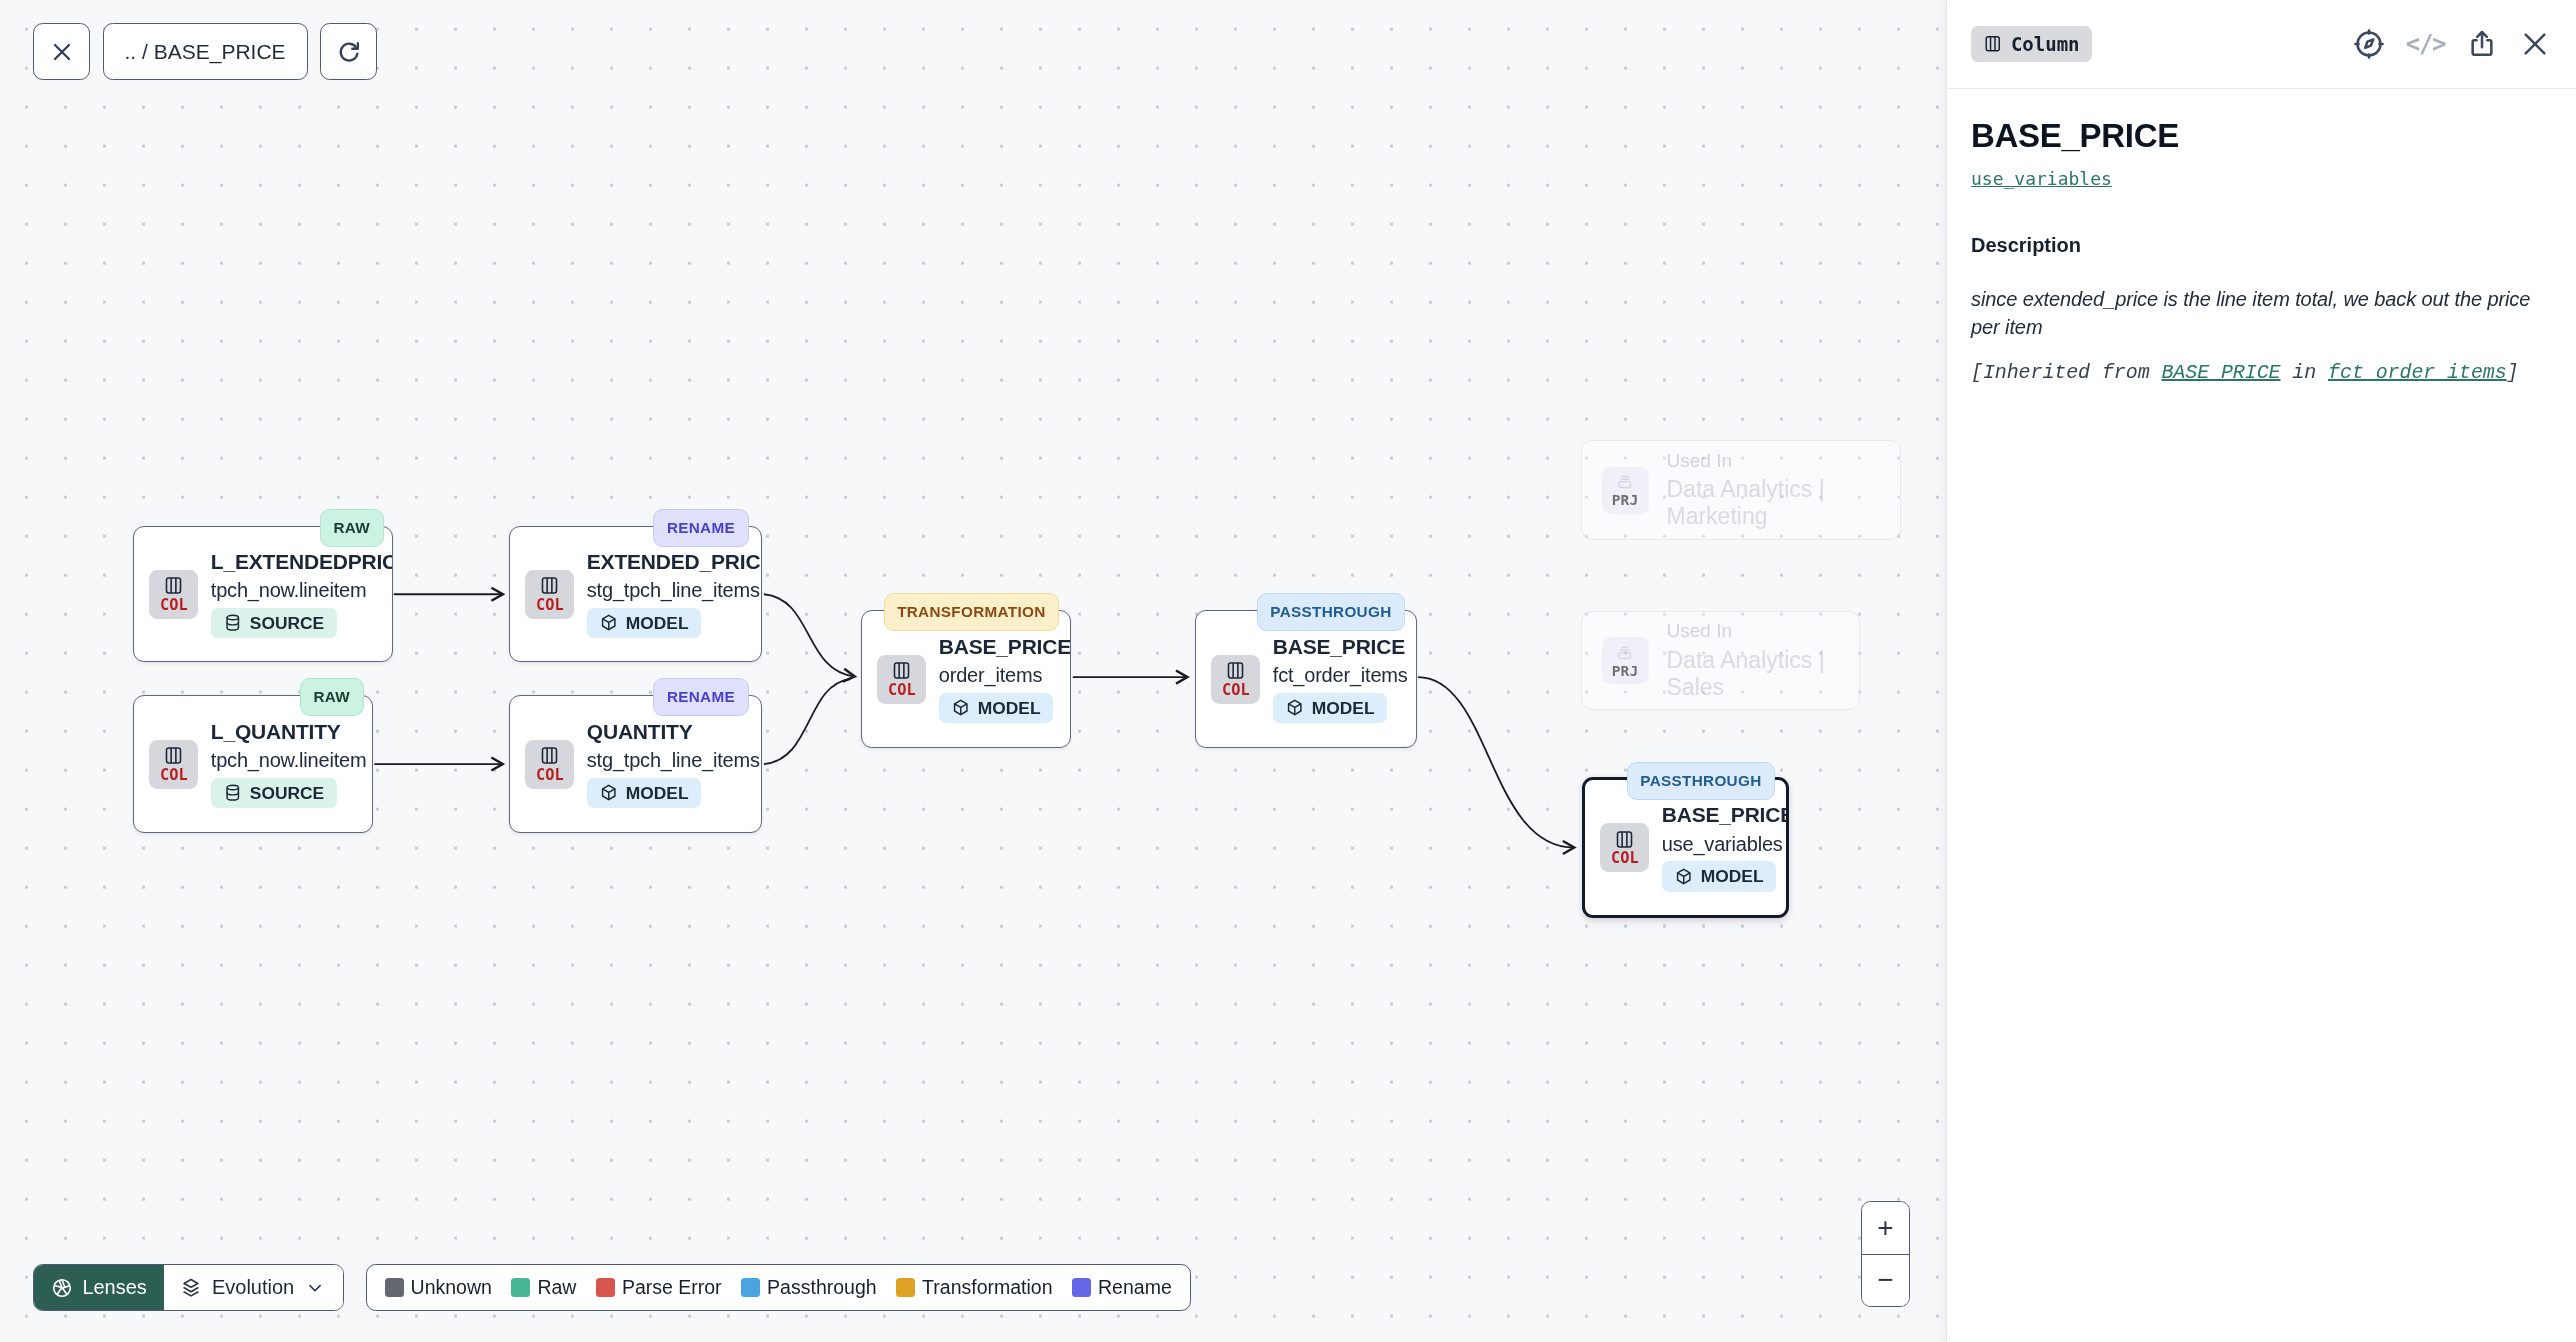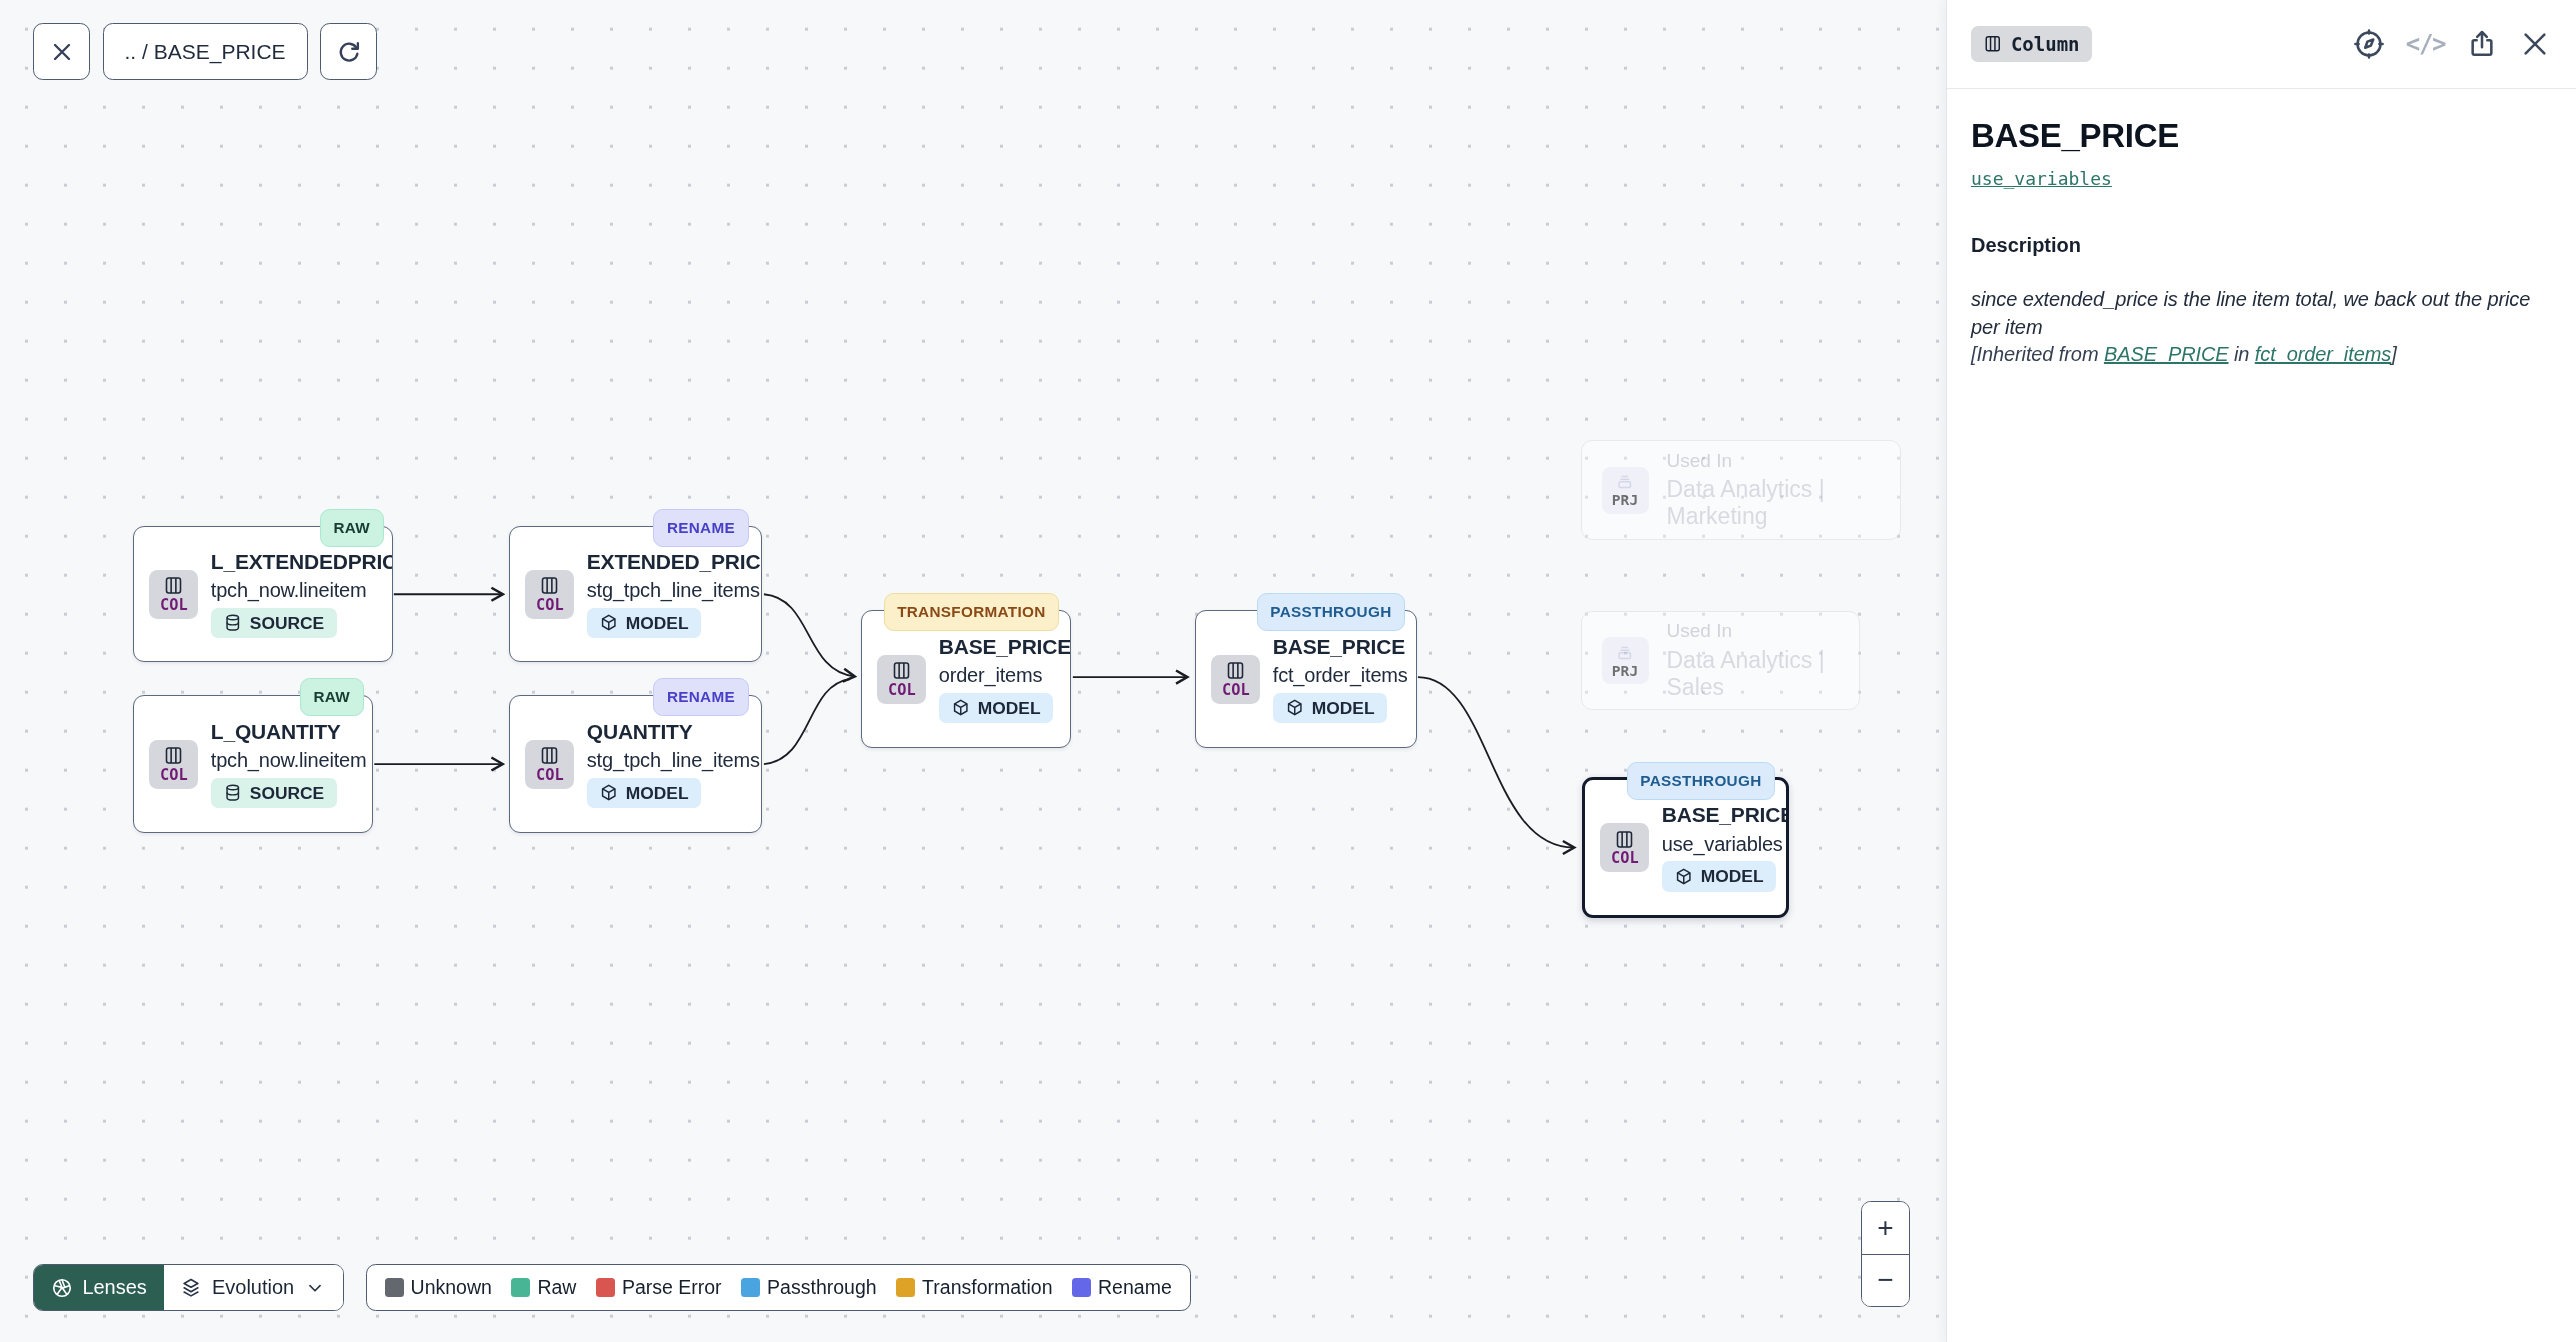--- a/index.html
+++ b/index.html
@@ -27,21 +27,21 @@
   .breadcrumb-btn{padding:0 21px;font-size:21px;color:#1f2a3c;font-family:var(--sans);}
 
   
   .node{position:absolute;background:#fff;border:1.7px solid var(--border-slate);border-radius:11px;
     box-shadow:0 1.4px 3.5px rgba(30,41,59,.08);cursor:pointer;}
   .node.selected{border:3.5px solid #121a2b;box-shadow:0 2.8px 7px rgba(30,41,59,.18);}
   .node-body{display:flex;align-items:center;gap:12.5px;padding:0 15.3px;height:100%;overflow:hidden;}
   .entity-box{flex:0 0 auto;width:49px;height:49px;background:#d5d7dd;border-radius:8.4px;
     display:flex;flex-direction:column;align-items:center;justify-content:center;gap:1.4px;}
   .entity-box svg{width:21px;height:21px;stroke:#1d2737;stroke-width:1.8;fill:none;}
-  .entity-box span{font-family:var(--mono);font-size:15.3px;font-weight:bold;color:#701a75;line-height:1;}
+  .entity-box span{font-family:var(--mono);font-size:15.3px;font-weight:bold;color:#b91c1c;line-height:1;}
   .node-col{display:flex;flex-direction:column;align-items:flex-start;gap:5.6px;min-width:0;}
   .node-title{font-size:21px;font-weight:bold;letter-spacing:-0.2px;white-space:nowrap;}
   .node-sub{font-size:20px;letter-spacing:-0.2px;color:#202b3d;white-space:nowrap;}
   .type-pill{display:flex;align-items:center;gap:7px;border-radius:7px;padding:4.9px 12.5px;
     font-size:17.4px;font-weight:bold;color:#1d2737;}
   .type-pill svg{width:19.5px;height:19.5px;stroke:#1d2737;stroke-width:1.8;fill:none;}
   .pill-source{background:#d9f3ea;}
   .pill-model{background:#dceefc;}
 
   .badge{position:absolute;top:-18px;height:38px;display:flex;align-items:center;
@@ -100,21 +100,21 @@
   .panel-link{display:inline-block;margin-top:12.5px;font-family:var(--mono);font-size:18px;
     color:#2c7568;text-decoration:underline;cursor:pointer;}
 
   .tabs{margin-top:36px;border-bottom:1.4px solid #e7e9ee;margin-left:-24px;margin-right:-24px;padding:0 24px;}
   .tab{display:inline-block;min-width:120px;padding:8.4px 2.8px 9.7px 2.8px;margin-bottom:-1.4px;
     border-bottom:4.9px solid var(--teal);color:var(--teal);font-size:21px;font-weight:bold;cursor:pointer;}
 
   .section{margin-top:45px;}
   .section-heading{font-size:20px;font-weight:bold;color:#17202e;}
   .desc-body{margin-top:28px;font-size:20px;font-style:italic;color:#222c3c;line-height:1.42;max-width:585px;letter-spacing:-0.1px;}
-  .desc-inherited{margin-top:2px;font-size:20px;font-style:italic;color:#343f50;letter-spacing:-0.1px;}
+  .desc-inherited{margin-top:20px;font-size:20px;font-style:italic;color:#343f50;letter-spacing:-0.1px;font-family:Liberation Mono, monospace;}
   .desc-inherited a{color:#2c7568;text-decoration:underline;cursor:pointer;font-style:italic;}
 </style>
 </head>
 <body>
 
 <div class="canvas">
 
   <svg class="edges" viewBox="0 0 2797 1930" width="1946" height="1343">
     <defs>
       <marker id="arrow" viewBox="0 0 10 10" refX="8.2" refY="5" markerWidth="9" markerHeight="9" orient="auto-start-reverse">

